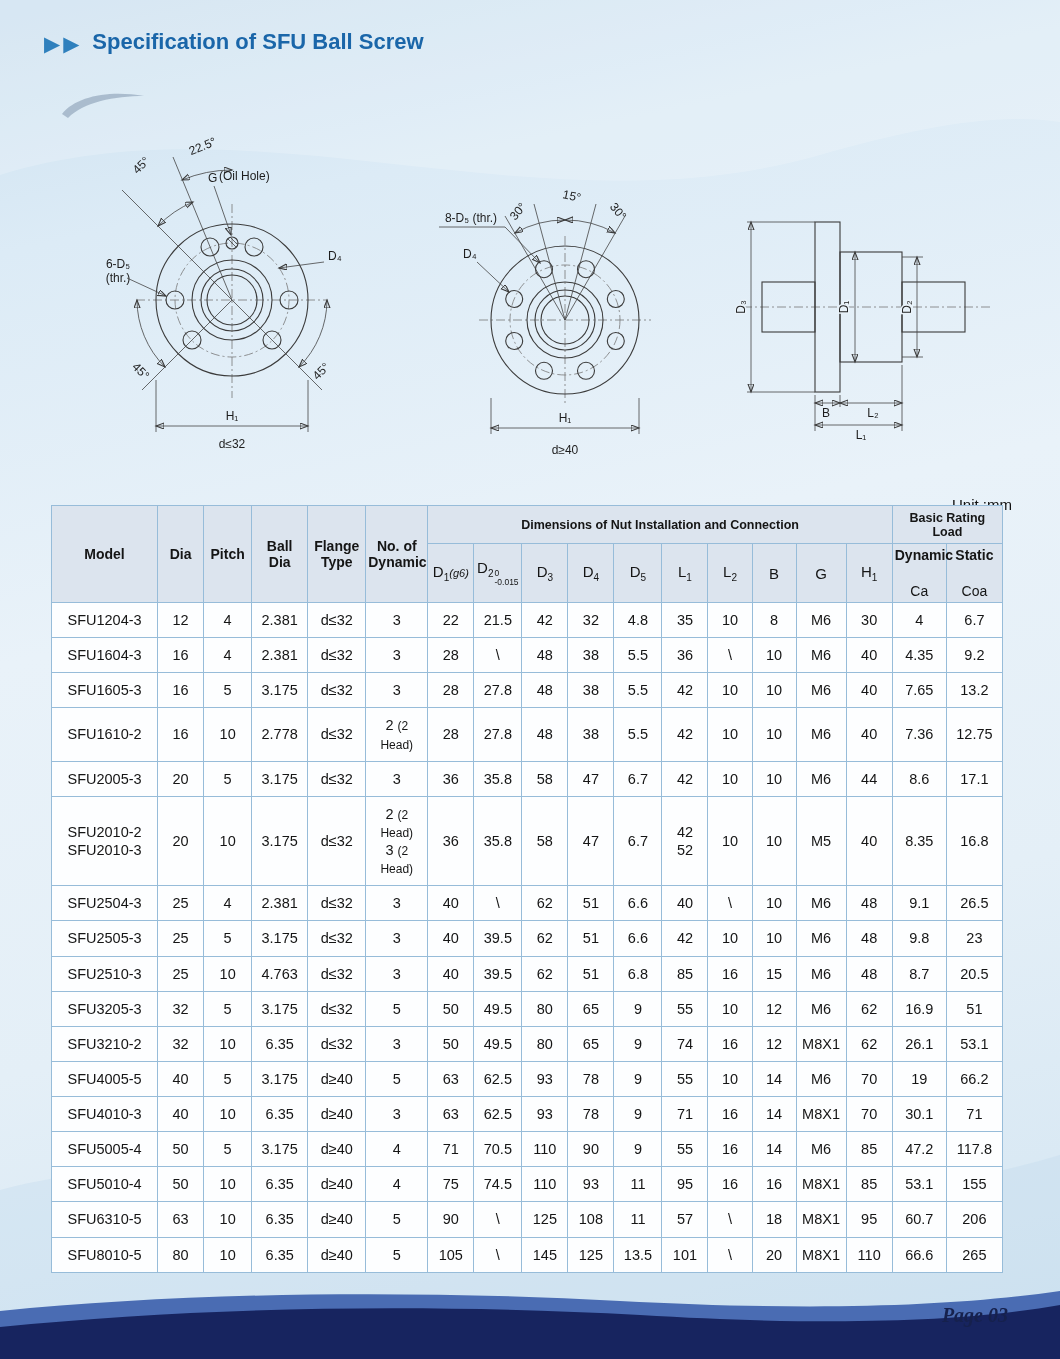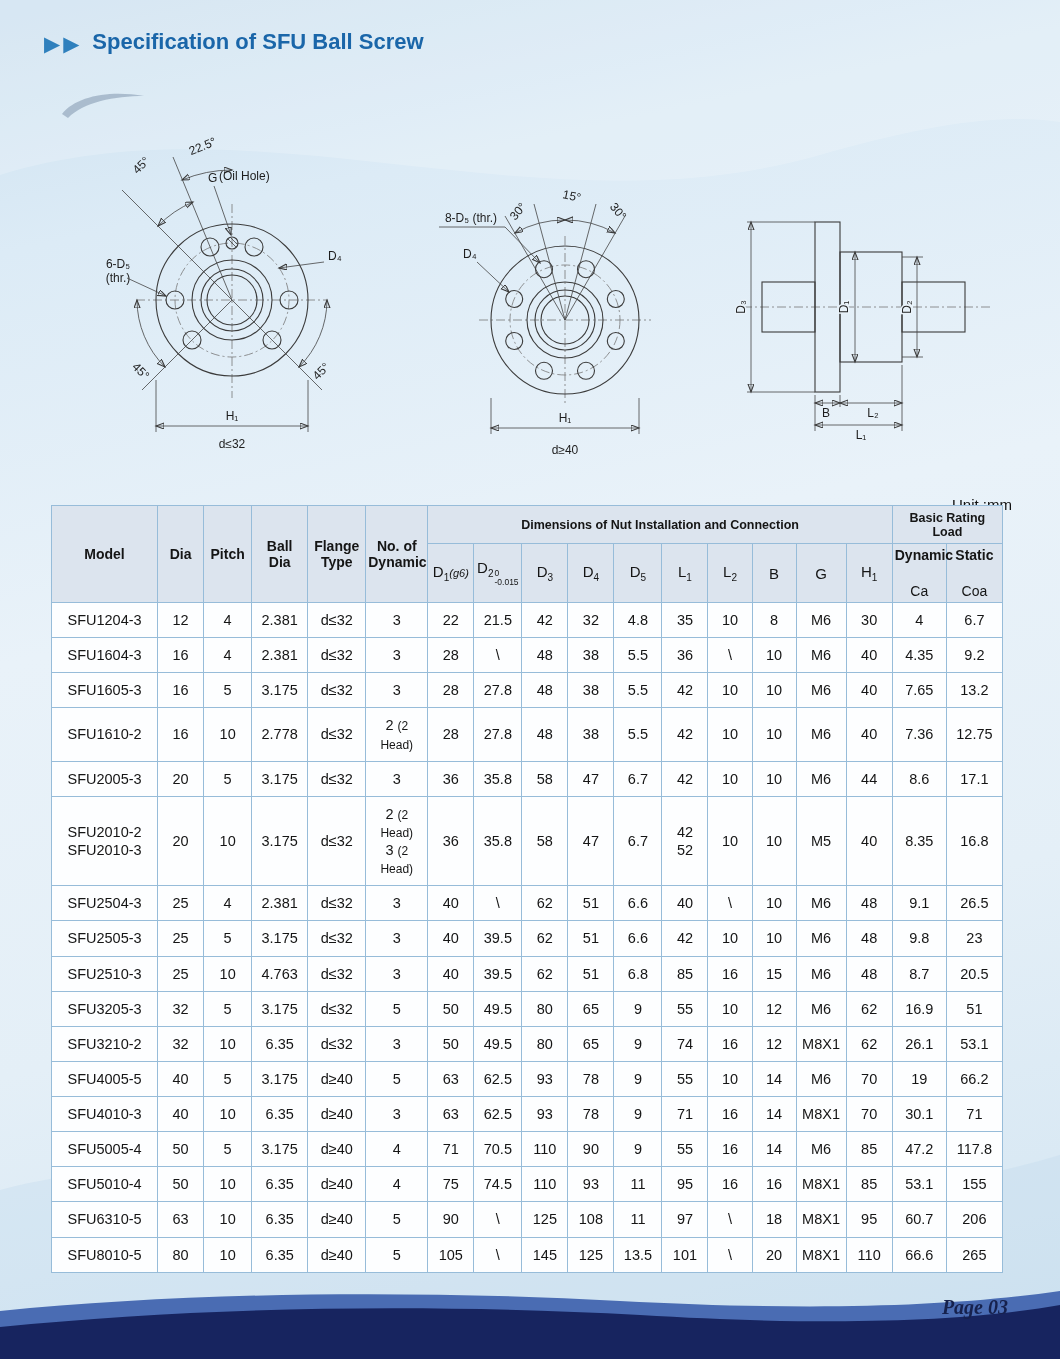--- a/index.html
+++ b/index.html
@@ -32,21 +32,21 @@
   .dim-th sub { font-size:10px; }
   .dim-suffix { font-size:11px;font-style:italic; }
   .tol { display:inline-flex; flex-direction:column; font-size:8.5px; line-height:1.05; vertical-align:-3px; margin-left:1px; font-weight:normal; text-align:left; }
   .load-th { background:#dce4ee; }
   .load-l1 { font-size:14px; font-weight:bold; }
   .load-l2 { font-size:14px; font-weight:normal; margin-top:20px; }
   .spec-table td { font-size:14.5px; padding:8px 2px; background:#fdfeff; line-height:1.25; }
   .small-note { font-size:12px; }
   .pre { white-space:pre-line; }
 
-  .page-number { position:absolute; bottom:40px; right:52px; z-index:2;
+  .page-number { position:absolute; bottom:32px; right:52px; z-index:2;
     font-family:"Liberation Serif","DejaVu Serif",serif; font-style:italic; font-weight:bold;
     font-size:20px; color:#16214d; }
   .footer-wave { position:absolute; bottom:0; left:0; z-index:1; }
 </style>
 </head>
 <body>
 
 <div class="page">
 
   <svg class="bg-curves" width="1060" height="1359" viewBox="0 0 1060 1359" preserveAspectRatio="none">
@@ -591,21 +591,21 @@
             <td>63</td>
             <td>10</td>
             <td>6.35</td>
             <td>d≥40</td>
             <td>5</td>
             <td>90</td>
             <td>\</td>
             <td>125</td>
             <td>108</td>
             <td>11</td>
-            <td>97</td>
+            <td>57</td>
             <td>\</td>
             <td>18</td>
             <td>M8X1</td>
             <td>95</td>
             <td>60.7</td>
             <td>206</td>
           </tr>
           <tr>
             <td>SFU8010-5</td>
             <td>80</td>

